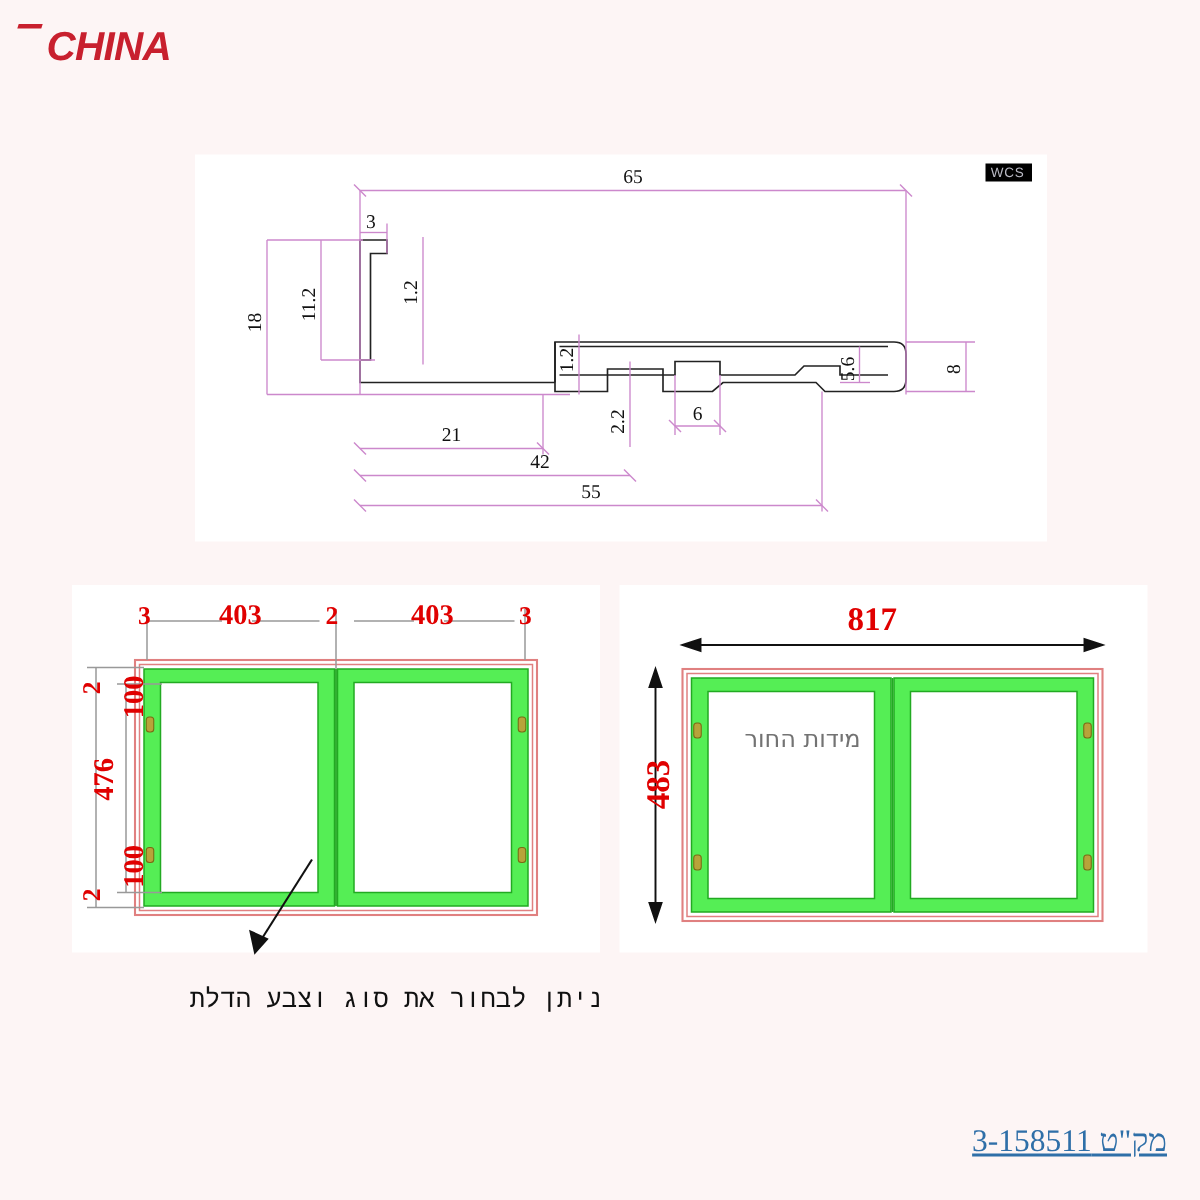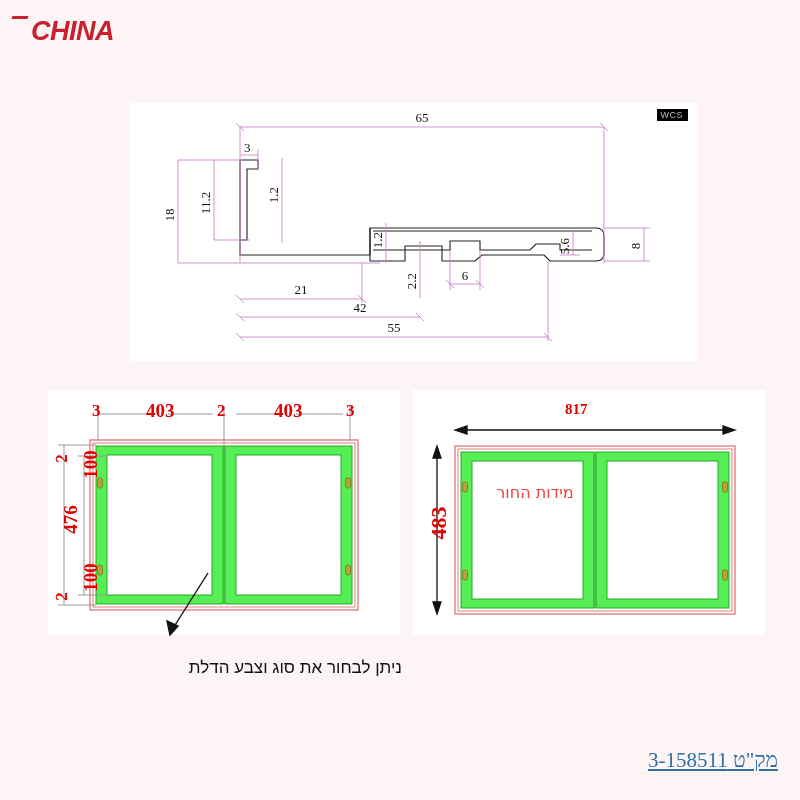--- a/index.html
+++ b/index.html
@@ -47,26 +47,26 @@
     font-family: "Liberation Serif", serif; font-weight: bold; font-size: 19px;
     white-space: nowrap; line-height: 1;
   }
   .red-dim.small { font-size: 17px; }
   .rot { transform: rotate(-90deg); transform-origin: center center; }
 
   
   #note-text {
     position: absolute; left: 122px; top: 658px; width: 280px;
     text-align: right; direction: rtl;
-    font-family: Liberation Sans, sans-serif; font-size: 17px; color: #111;
+    font-family: Liberation Mono, monospace; font-size: 17px; color: #111;
   }
   #hole-text {
     position: absolute; left: 470px; top: 483px; width: 130px;
     text-align: center; direction: rtl;
-    font-family: "DejaVu Sans", sans-serif; font-size: 16px; color: #ef4444;
+    font-family: "DejaVu Sans", sans-serif; font-size: 16px; color: #737373;
   }
   #catalog {
     position: absolute; right: 22px; top: 748px;
     direction: rtl; text-align: right;
     font-family: "Liberation Serif", serif; font-size: 21px;
     color: #2f6fa8; text-decoration: underline; white-space: nowrap;
   }
 </style>
 </head>
 <body>
@@ -262,21 +262,21 @@
         <polygon points="322,40 310,36 310,44"></polygon>
       </g>
 
       <g stroke="#111" stroke-width="1.3" fill="#111">
         <line x1="24" y1="58" x2="24" y2="222"></line>
         <polygon points="24,56 20,68 28,68"></polygon>
         <polygon points="24,224 20,212 28,212"></polygon>
       </g>
     </svg>
 
-    <div class="red-dim" style="left:152px; top:12px; font-size:15px;text-align:right;">817</div>
+    <div class="red-dim" style="left:152px; top:12px; font-size:22px;text-align:right;">817</div>
     <div class="red-dim rot" style="left:-4px; top:122px; width:60px; text-align:center; font-size:22px;">483</div>
   </div>
 
   <div id="hole-text">מידות החור</div>
 
   <div id="note-text">ניתן לבחור  את סוג וצבע הדלת</div>
 
   <div id="catalog">מק"ט 3-158511</div>
 
 </div>

